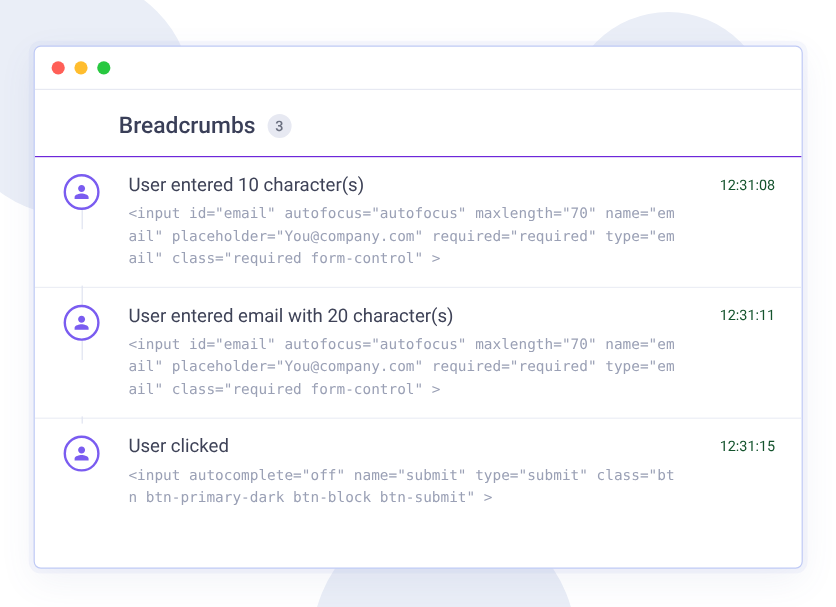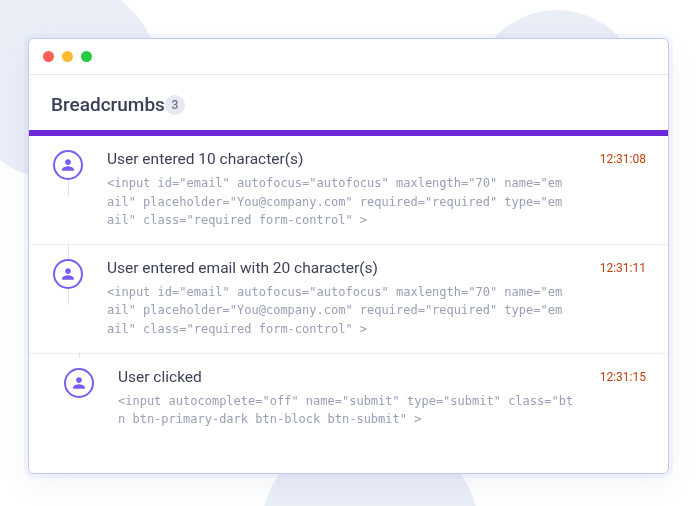--- a/index.html
+++ b/index.html
@@ -45,21 +45,23 @@
     border-bottom: 1px solid #e7e9f2;
   }
   .dot { width: 11px; height: 11px; border-radius: 50%; }
   .dot.red { background: #ff5f57; }
   .dot.yellow { background: #ffbd2e; }
   .dot.green { background: #28c840; }
 
   .header {
     display: flex;
     align-items: center;
+    gap: 10px;
     padding: 18px 22px 14px 22px;
+    margin-left: 48px;
   }
   .header-title {
     font-size: 19px;
     font-weight: 500;
     color: #3a3f58;
   }
   .count-badge {
     display: inline-flex;
     align-items: center;
     justify-content: center;
@@ -67,31 +69,31 @@
     height: 20px;
     padding: 0 6px;
     border-radius: 10px;
     background: #e7e9f2;
     color: #6b7080;
     font-size: 12px;
     font-weight: 500;
   }
 
   .list {
-    border-top: 6px solid #6d28d9;
+    border-top: 1px solid #6d28d9;
     flex: 1;
     overflow: hidden;
   }
   .row {
     display: flex;
     align-items: flex-start;
     padding: 14px 22px 14px 0;
     border-bottom: 1px solid #eceef5;
   }
-  .row:last-child { border-bottom: none; margin-left: 11px; }
+  .row:last-child { border-bottom: none; }
   .iconcol {
     width: 78px;
     position: relative;
     display: flex;
     justify-content: center;
     align-items: flex-start;
   }
   .iconcol::before {
     content: "";
     position: absolute;
@@ -133,21 +135,21 @@
     color: #9aa0b5;
     font-family: ui-monospace, SFMono-Regular, Menlo, Consolas, monospace;
     line-height: 1.55;
     word-break: break-all;
     max-width: 460px;
   }
   .timecol {
     width: 70px;
     text-align: right;
     font-size: 12px;
-    color: #c2410c;
+    color: #14532d;
     padding-top: 2px;
   }
 </style>
 </head>
 <body>
 
 <div class="bg-circle c1"></div>
 <div class="bg-circle c2"></div>
 <div class="bg-circle c3"></div>
 

